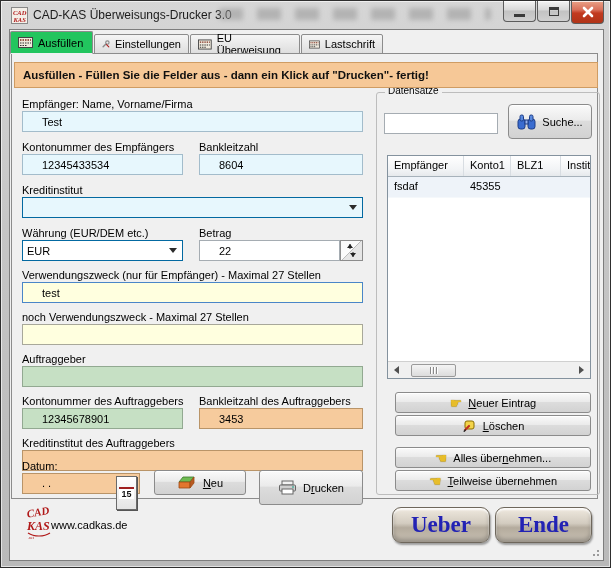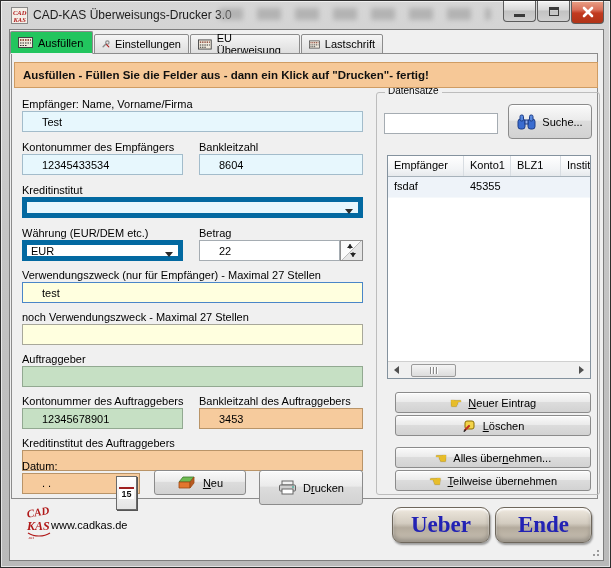--- a/index.html
+++ b/index.html
@@ -48,21 +48,21 @@
   .lbl { position:absolute; font-size:11px; color:#000; white-space:nowrap; z-index:4; }
   .inp { position:absolute; height:21px; border:1px solid #9db6c4; background:#e7f7fd;
          font:11px "Liberation Sans",sans-serif; padding:0 19px; z-index:4; }
   .f-cyan  { background:#e7f7fd; border-color:#a3bccb; }
   .f-yellow{ background:#ffffdf; border-color:#a8a89a; }
   .f-yellow-focus { background:#ffffdf; border-color:#4a86c8; }
   .f-green { background:#c6e0c4; border-color:#92a991; }
   .f-peach { background:#f6cb9d; border-color:#b99468; }
   .f-white { background:#ffffff; border-color:#a5acb2; }
 
-  .combo { position:absolute; height:21px; border:5px solid #0369a1; font-size:11px; z-index:4;
+  .combo { position:absolute; height:21px; border:1px solid #0369a1; font-size:11px; z-index:4;
            display:flex; align-items:center; padding:0 4px; cursor:default; }
   .combo .arrow { position:absolute; right:5px; top:7px; width:0; height:0;
                   border-left:4px solid transparent; border-right:4px solid transparent;
                   border-top:5px solid #2b2b2b; }
 
   .spin { position:absolute; width:23px; height:21px; border:1px solid #8c8c8c; z-index:4;
           background:linear-gradient(135deg,#fbfbfb 49%,#bbbbbb 50%,#e6e6e6 51%); cursor:default; }
 
   .btn { position:absolute; border:1px solid #8b8b8b; border-radius:3px; z-index:4;
          background:linear-gradient(180deg,#fafafa 0%,#ebebeb 45%,#dcdcdc 50%,#d2d2d2 100%);

